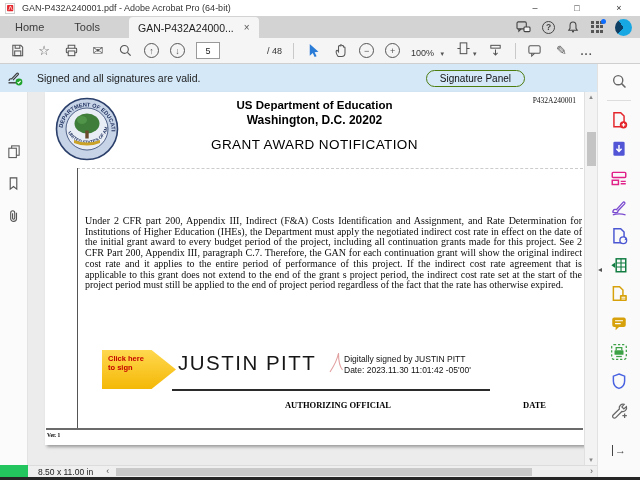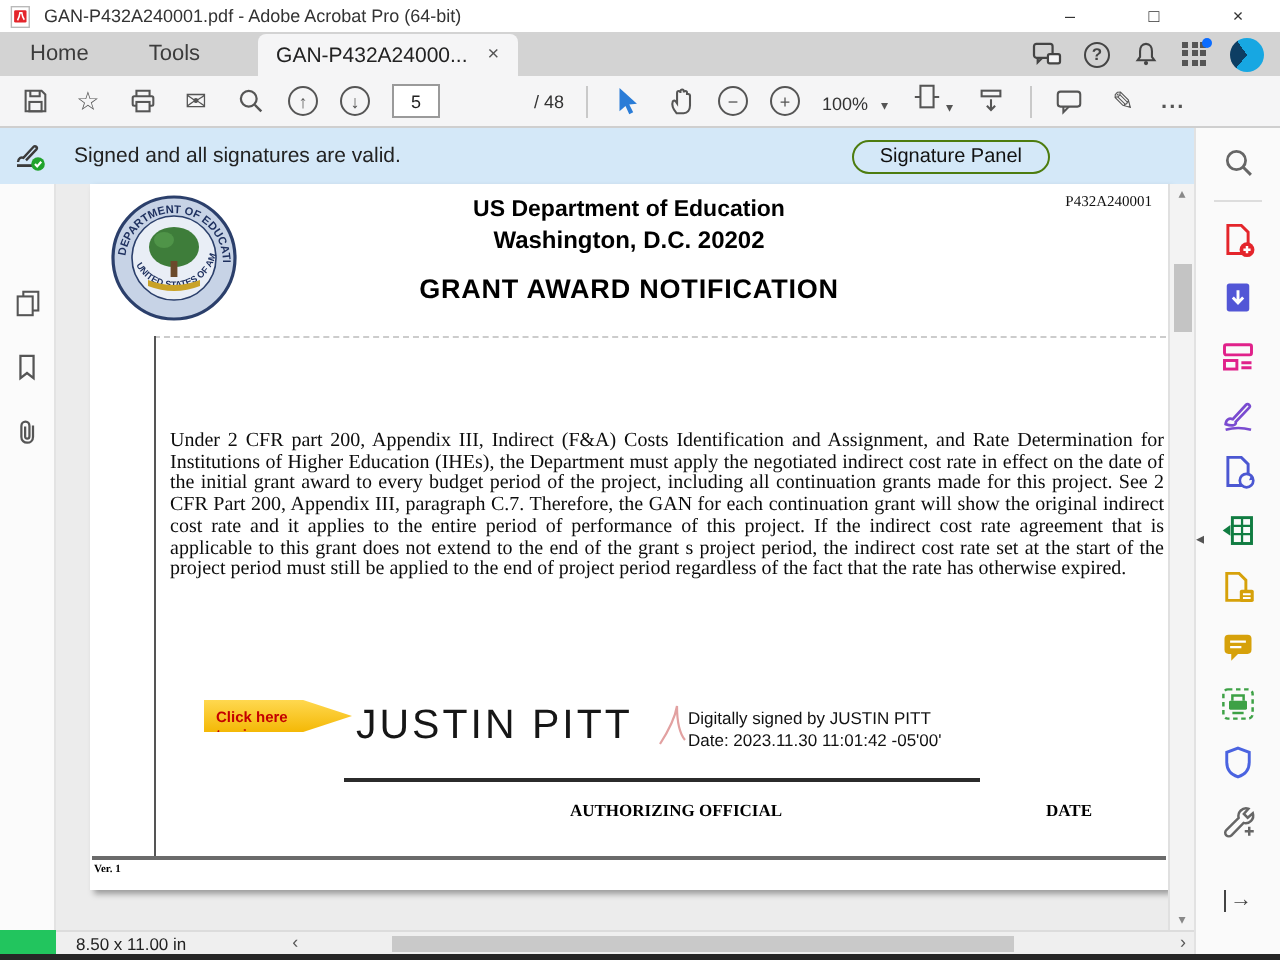--- a/index.html
+++ b/index.html
@@ -59,28 +59,28 @@
   .leftrail { left:0; top:92px; width:28px; height:373px; background:#fbfbfb; border-right:1px solid #e3e3e3;
               display:flex; flex-direction:column; align-items:center; padding-top:52px; gap:17px; }
 
   
   .canvas { left:28px; top:92px; width:556px; height:373px; background:#ececec; }
   .pagewrap { position:absolute; left:17px; top:0; width:539px; height:353px; background:#fff;
               box-shadow:2px 2px 3px rgba(0,0,0,0.35); }
   .p-center { position:absolute; left:0; right:0; text-align:center; color:#000; }
   .dept1 { top:7px;  font-size:11.5px; font-weight:bold; }
   .dept2 { top:21px; font-size:12px; font-weight:bold; }
-  .gantitle { top:45px; font-size:13.5px; font-weight:bold; letter-spacing:0.4px; }
+  .gantitle { top:45px; font-size:13.5px; font-weight:normal; letter-spacing:0.4px; }
   .docnum { position:absolute; right:8px; top:4px; font-family:"Liberation Serif",serif; font-size:7.5px; color:#111; }
   .sealwrap { position:absolute; left:10px; top:5px; width:64px; height:64px; }
   .tbl-vline { position:absolute; left:32px; top:76px; width:1px; height:260px; background:#555; }
   .tbl-dash  { position:absolute; left:32px; top:76px; width:506px; border-top:1px dashed #cccccc; }
   .bodytext { position:absolute; left:40px; top:79px; width:497px; font-family:"Liberation Serif",serif;
               font-size:10px; line-height:10.7px; text-align:justify; color:#0d0d0d;margin-top:45px; }
-  .signarrow { position:absolute; left:57px; top:258px; width:74px; height:16px;
+  .signarrow { position:absolute; left:57px; top:258px; width:74px; height:39px;
                background:linear-gradient(#ffd84f,#f4b806);
                clip-path:polygon(0 0,67% 0,100% 50%,67% 100%,0 100%);
                color:#c40000; font-weight:bold; font-size:7.5px; line-height:8.8px; padding:5px 0 0 6px; }
   .signame { position:absolute; left:133px; top:259px; font-size:20.5px; letter-spacing:1.5px; color:#161616; white-space:nowrap; }
   .flourish { position:absolute; left:283px; top:259px; }
   .dignote { position:absolute; left:299px; top:262px; font-size:8.5px; line-height:10.5px; color:#111; white-space:nowrap; }
   .sigline { position:absolute; left:127px; top:297px; width:318px; border-top:2px solid #2b2b2b; }
   .authlbl { position:absolute; left:203px; top:308px; width:180px; text-align:center;
              font-family:"Liberation Serif",serif; font-weight:bold; font-size:8.5px; color:#000; }
   .datelbl { position:absolute; left:478px; top:308px; font-family:"Liberation Serif",serif; font-weight:bold;
@@ -100,21 +100,21 @@
             display:flex; flex-direction:column; align-items:center; padding-top:7px; }
   .rp-item { width:20px; height:20px; margin-bottom:9px; display:flex; align-items:center; justify-content:center; flex:0 0 auto; }
   .rp-item svg { display:block; }
   .rp-div { width:24px; height:1px; background:#ddd; margin-bottom:9px; flex:0 0 auto; }
   .rp-expand { margin-top:auto; margin-bottom:24px; font-size:11px; color:#444; border-left:1.5px solid #444;
                padding-left:2px; line-height:11px; }
   .collapse-handle { left:598px; top:265px; font-size:8px; color:#555; }
 
   
   .hscroll { left:28px; top:465px; width:569px; height:12px; background:#efefef; border-top:1px solid #dcdcdc;
-             display:flex; align-items:center;gap:40px; }
+             display:flex; align-items:center; }
   .pagesize { font-size:8.5px; color:#222; padding:0 9px 0 10px; white-space:nowrap; }
   .h-arrow { font-size:9px; color:#555; padding:0 4px; line-height:11px; }
   .h-track { position:relative; flex:1; height:12px; }
   .h-thumb { position:absolute; left:3px; top:2px; width:88%; height:8px; background:#c9c9c9; }
   .darkstrip { left:0; top:477px; width:640px; height:3px; background:#262626; }
 </style>
 </head>
 <body>
 
 <div id="app">

